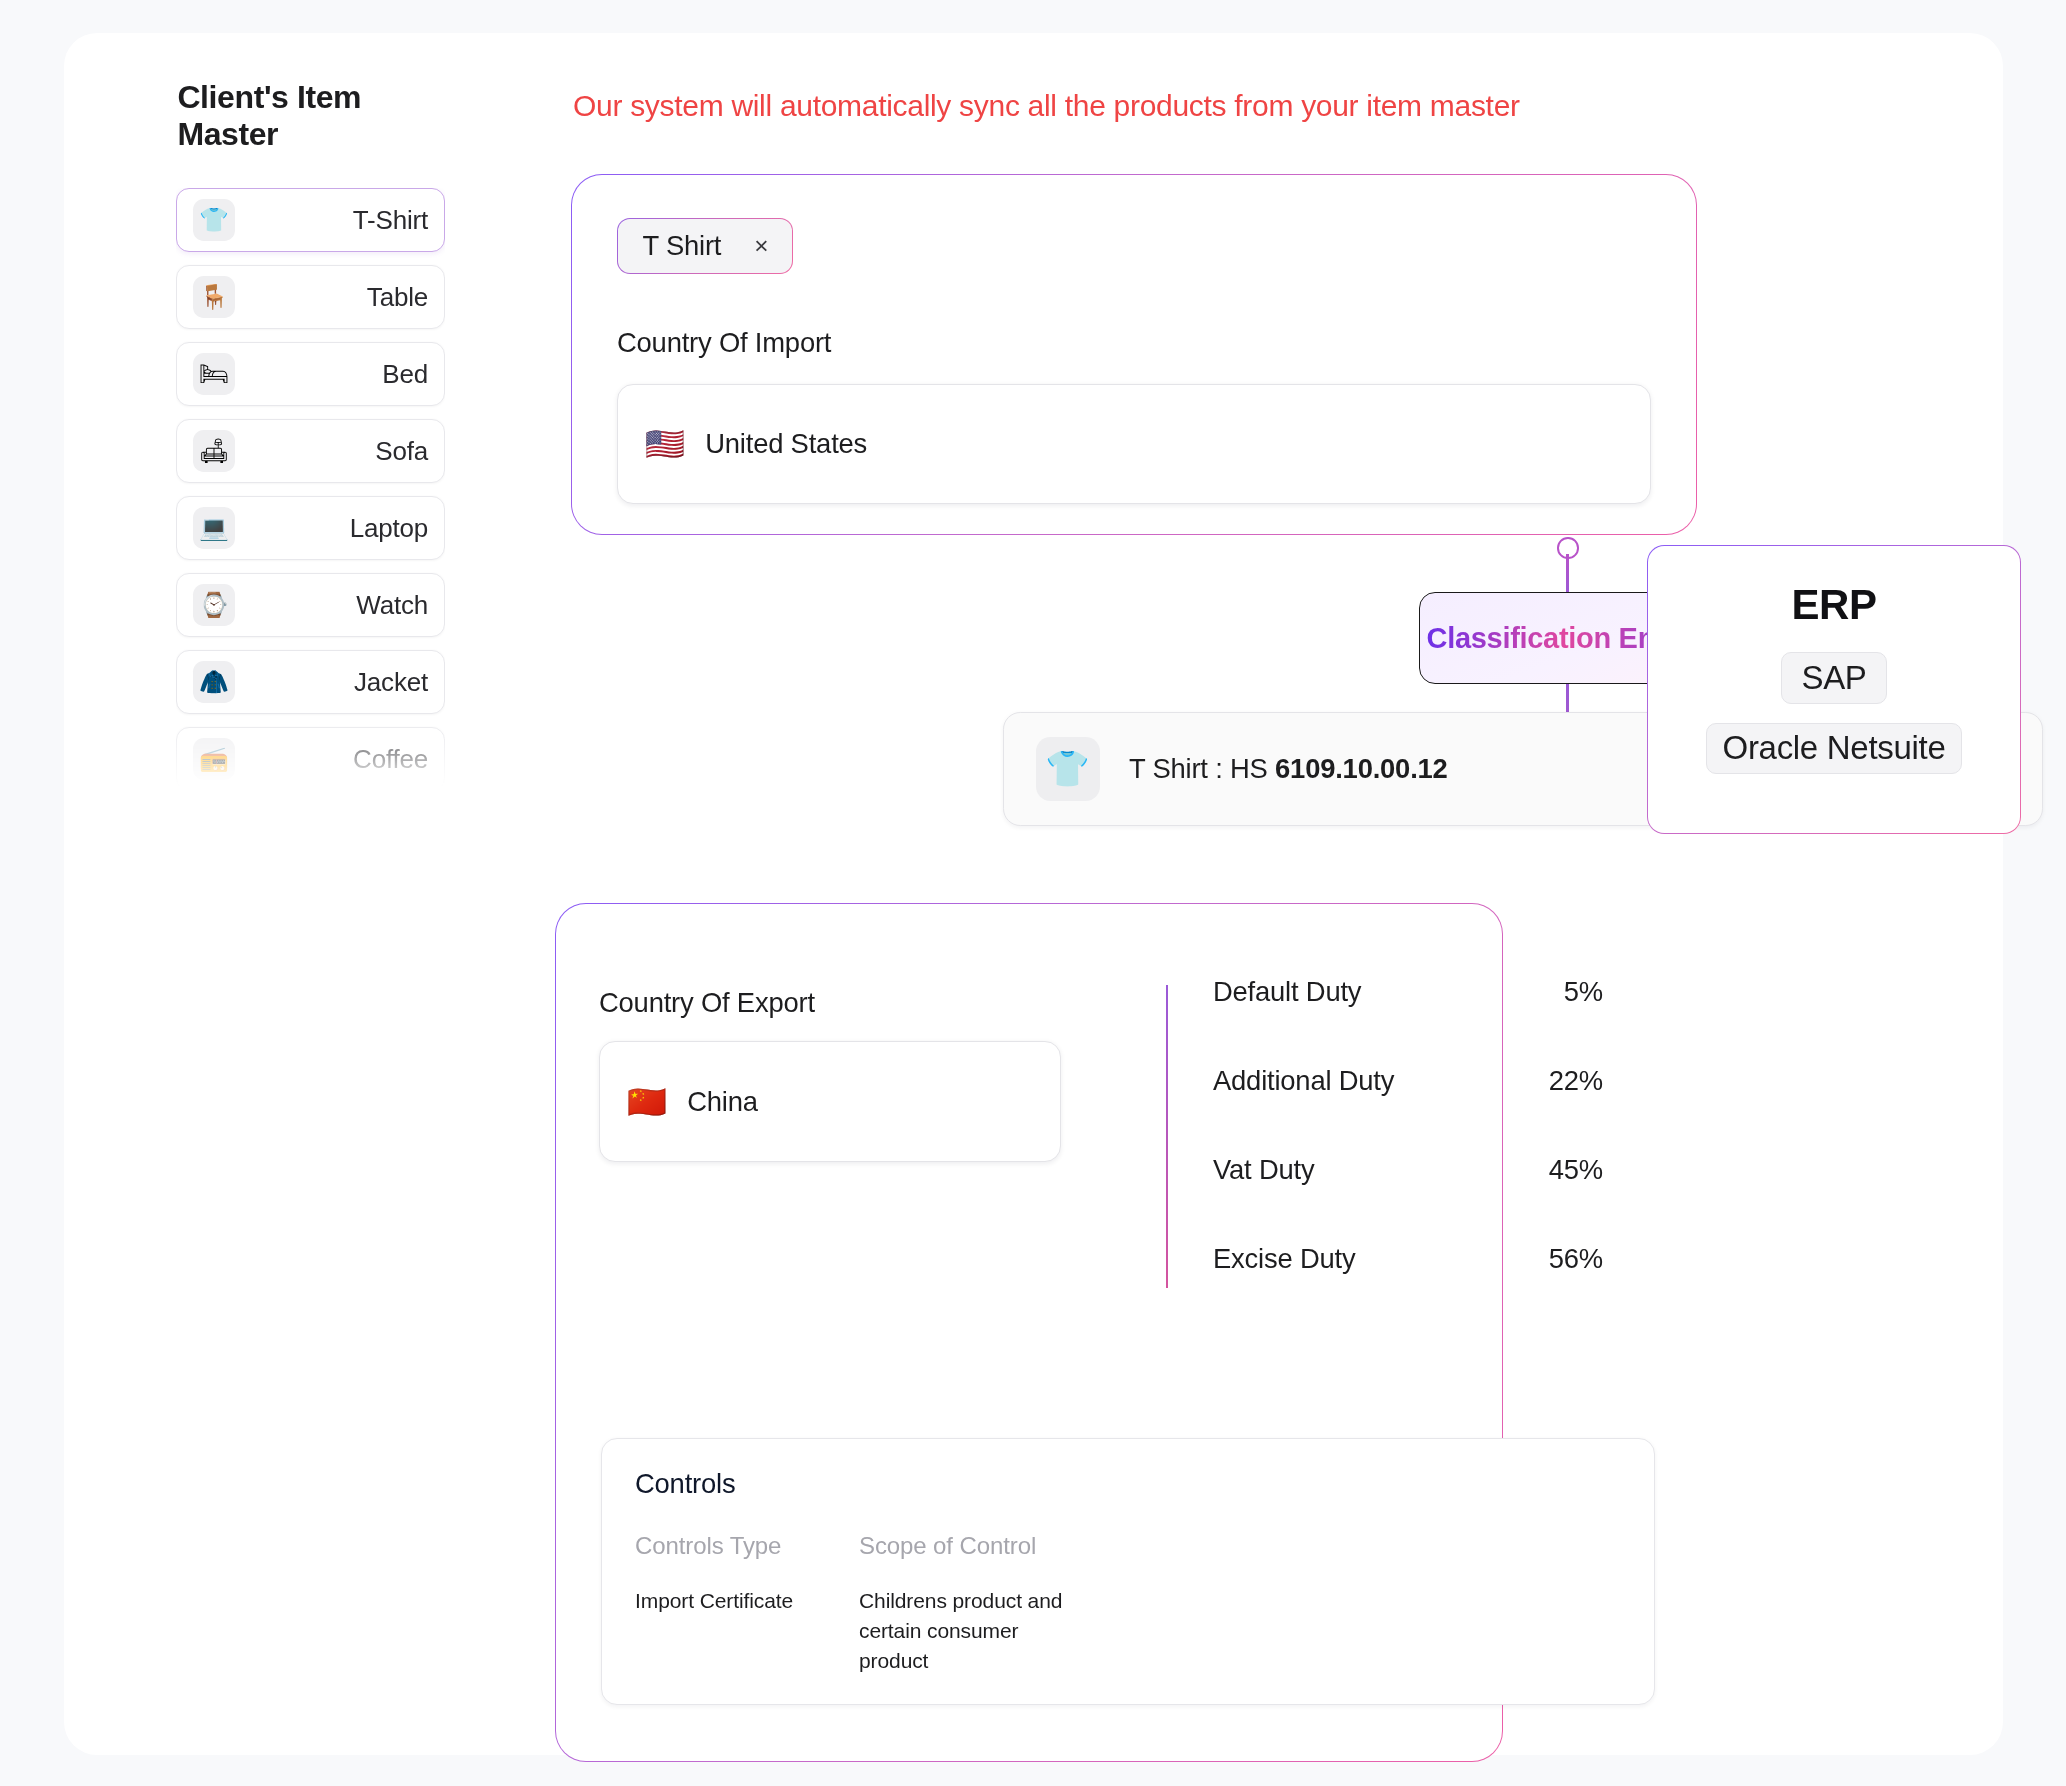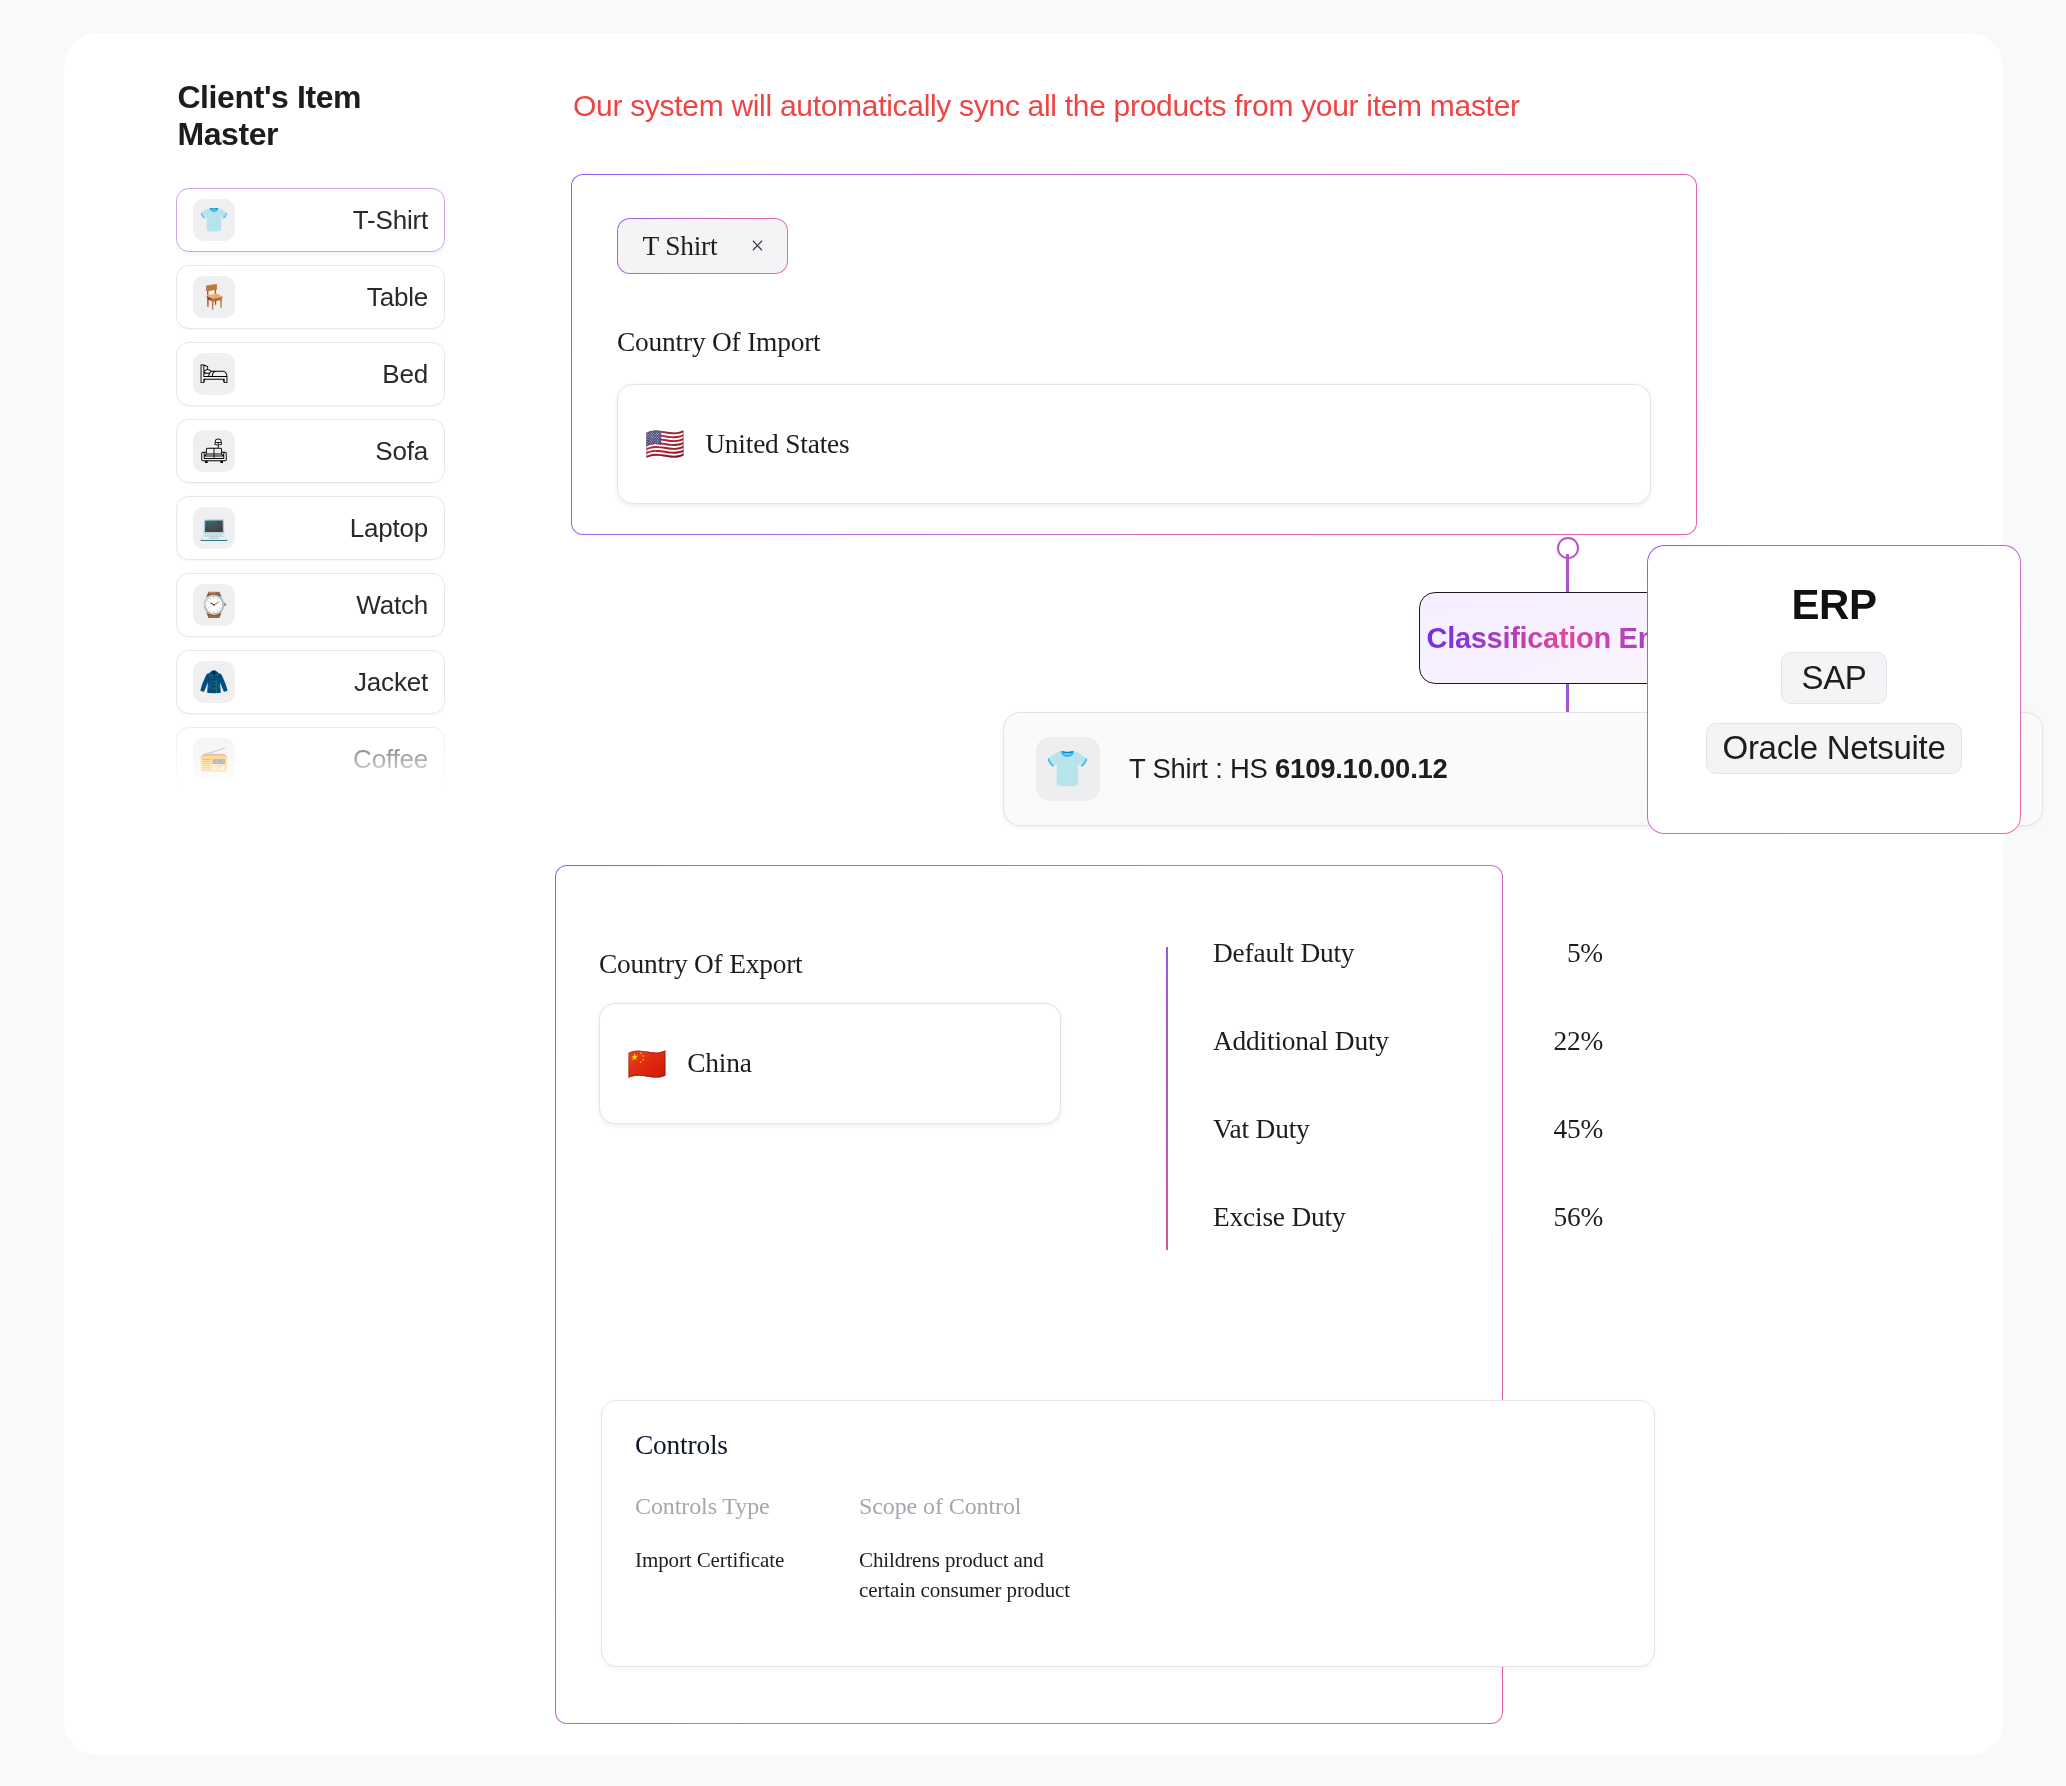--- a/index.html
+++ b/index.html
@@ -94,26 +94,25 @@
     top: 56px;
     font-size: 30px;
     color: #ef4444;
     letter-spacing: -0.3px;
     white-space: nowrap;
   }
 
   
   .grad-card {
     position: absolute;
-    border-radius: 12px;
+    border-radius: 31px;
     background:
       linear-gradient(#ffffff, #ffffff) padding-box,
       linear-gradient(118deg, #8b5cf6 0%, #c06ad0 42%, #ec5fa8 100%) border-box;
     border: 1.6px solid transparent;
-    font-family: Liberation Serif, serif;
   }
 
   
   #import-card {
     left: 59px;
     top: 141px;
     width: 1126px;
     height: 361px;
   }
   .chip {
@@ -240,21 +239,21 @@
     justify-content: center;
     font-size: 36px;
     line-height: 1;
   }
   .hs-text { font-size: 27.4px; color: #1d1d1f; letter-spacing: -0.2px; }
   .hs-text b { font-weight: 700; }
 
   
   #export-card {
     left: 43px;
-    top: 832px;
+    top: 870px;
     width: 948px;
     height: 859px;
   }
   #export-label { left: 43px; top: 83px; }
   #export-field {
     left: 43px;
     top: 137px;
     width: 462px;
     height: 121px;
   }

